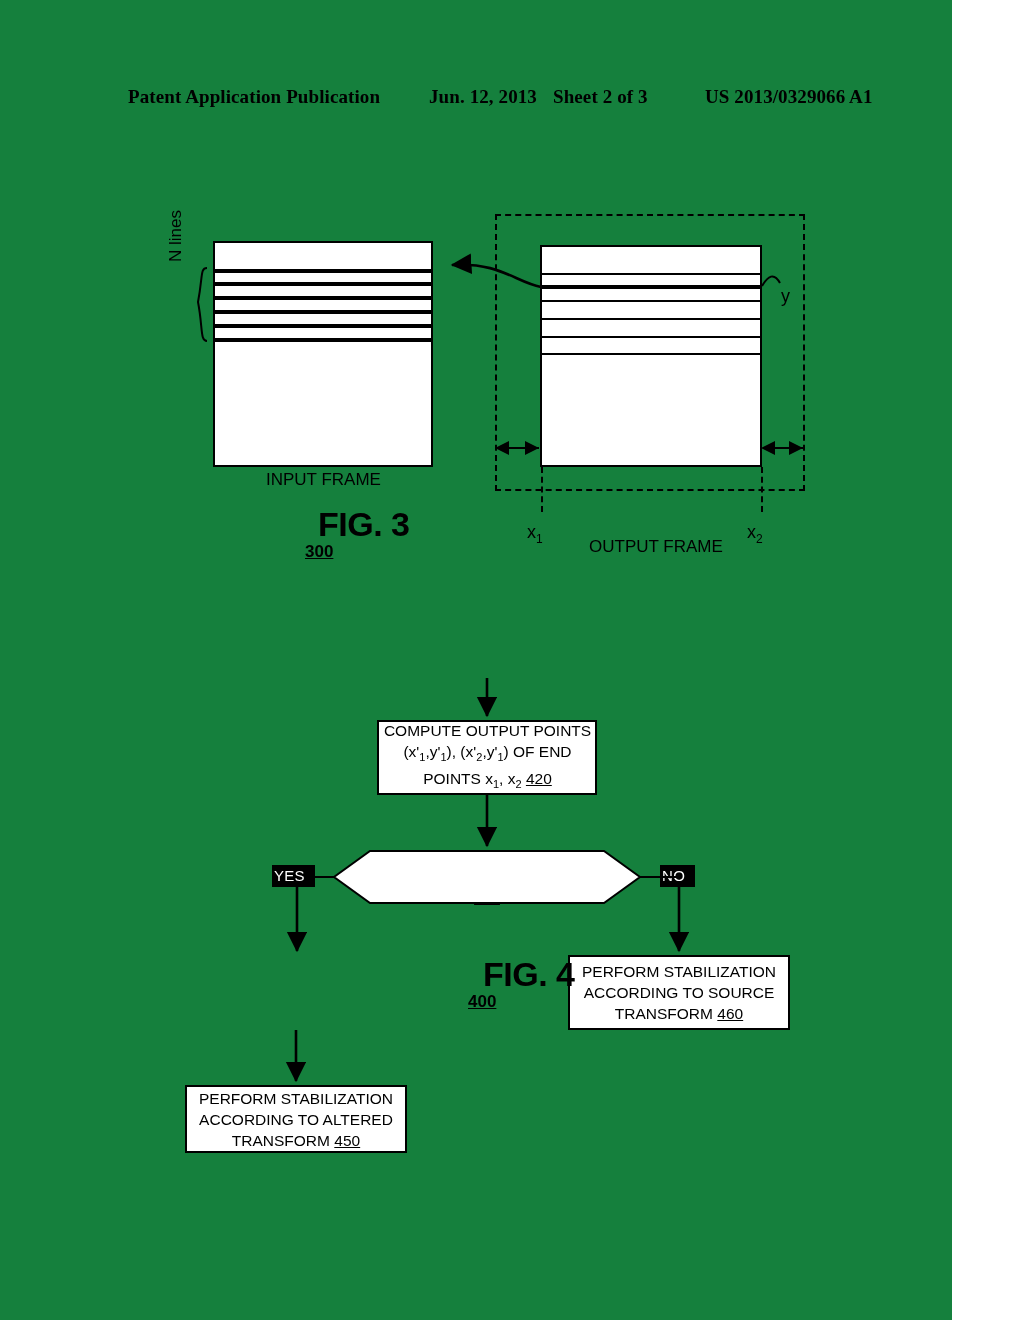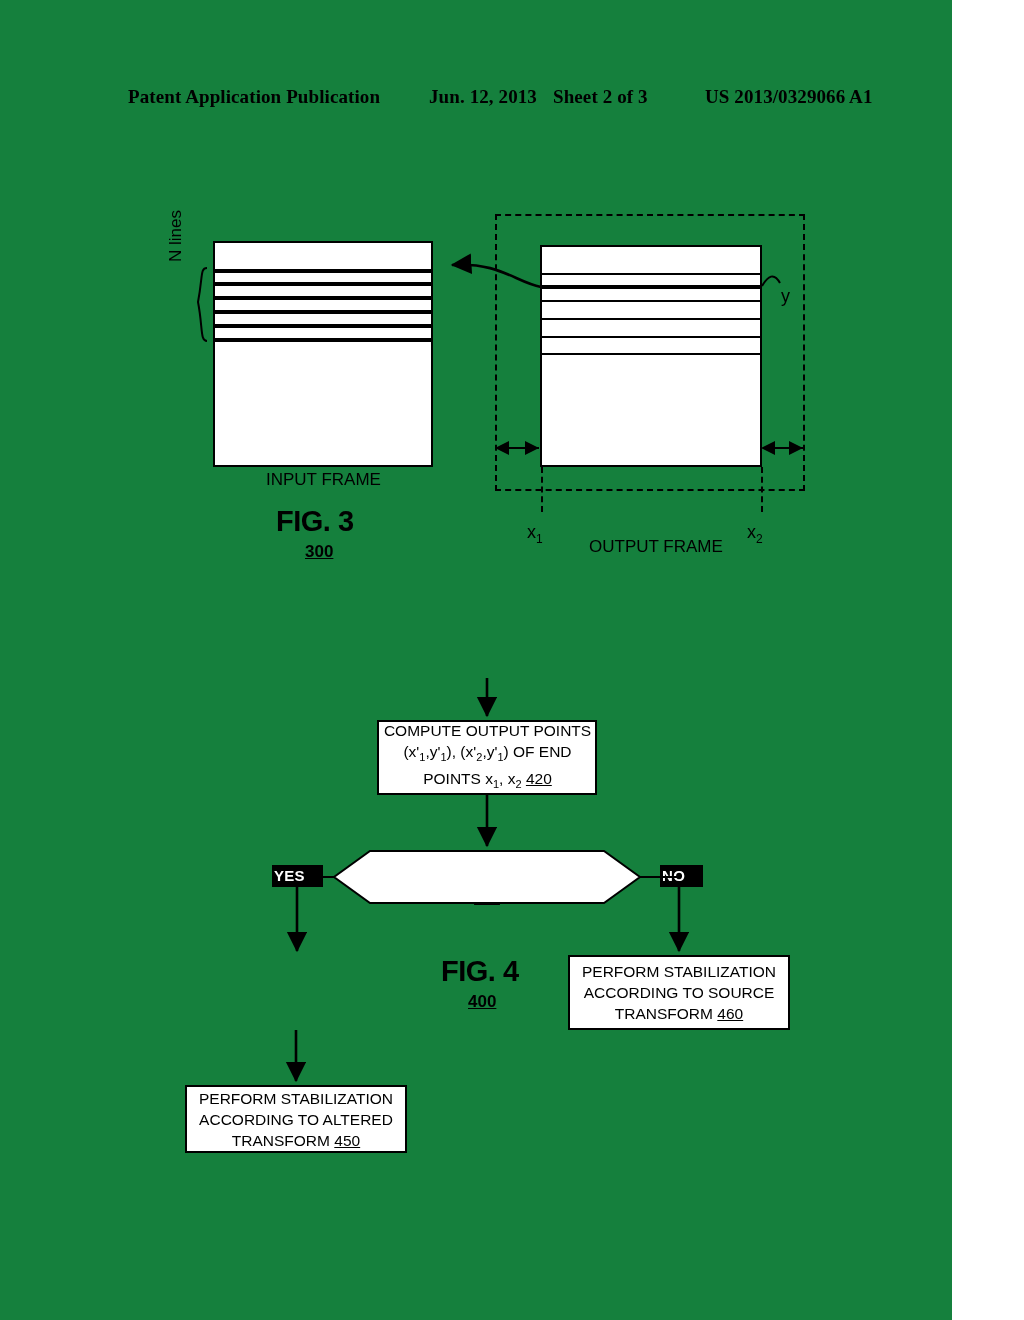--- a/index.html
+++ b/index.html
@@ -62,23 +62,24 @@
     position: absolute;
     width: 0;
     border-left: 2px dashed #000;
   }
 
   .fig-caption {
     position: absolute;
     text-align: center;
     font-family: "Liberation Sans", sans-serif;
     font-weight: bold;
-    font-size: 29px;
+    font-size: 34px;
     letter-spacing: -0.5px;
     white-space: nowrap;
+    margin-left: 42px;
   }
   .fig-num {
     position: absolute;
     text-align: center;
     font-family: "Liberation Sans", sans-serif;
     font-weight: bold;
     font-size: 17px;
     text-decoration: underline;
     white-space: nowrap;
   }
@@ -138,24 +139,24 @@
     line-height: 21px;
     white-space: nowrap;
   }
   .diamond-text sub { font-size: 11px; }
 
   .branch-badge {
     position: absolute;
     background: #000;
     color: #fff;
     font-family: "Liberation Sans", sans-serif;
-    font-weight: bold;
+    font-weight: normal;
     font-size: 15px;
     line-height: 19px;
-    padding: 1px 18px 2px 2px;
+    padding: 1px 10px 2px 2px;
     letter-spacing: 0.3px;
   }
 
   svg.overlay {
     position: absolute;
     left: 0;
     top: 0;
     width: 1024px;
     height: 1320px;
     pointer-events: none;

